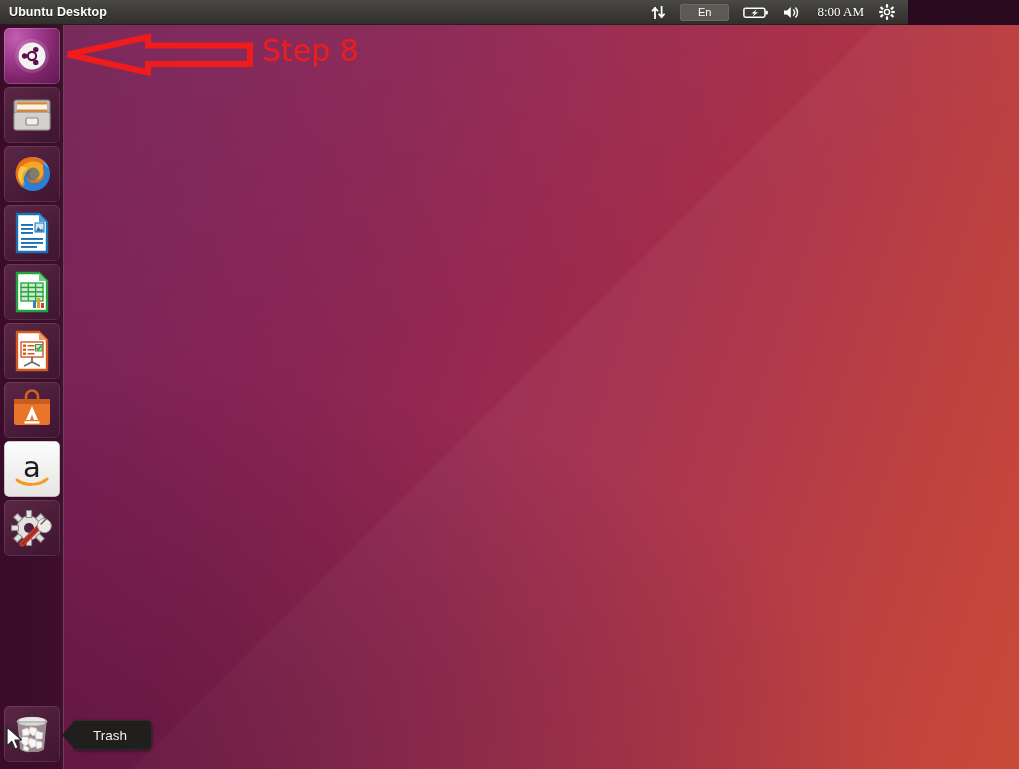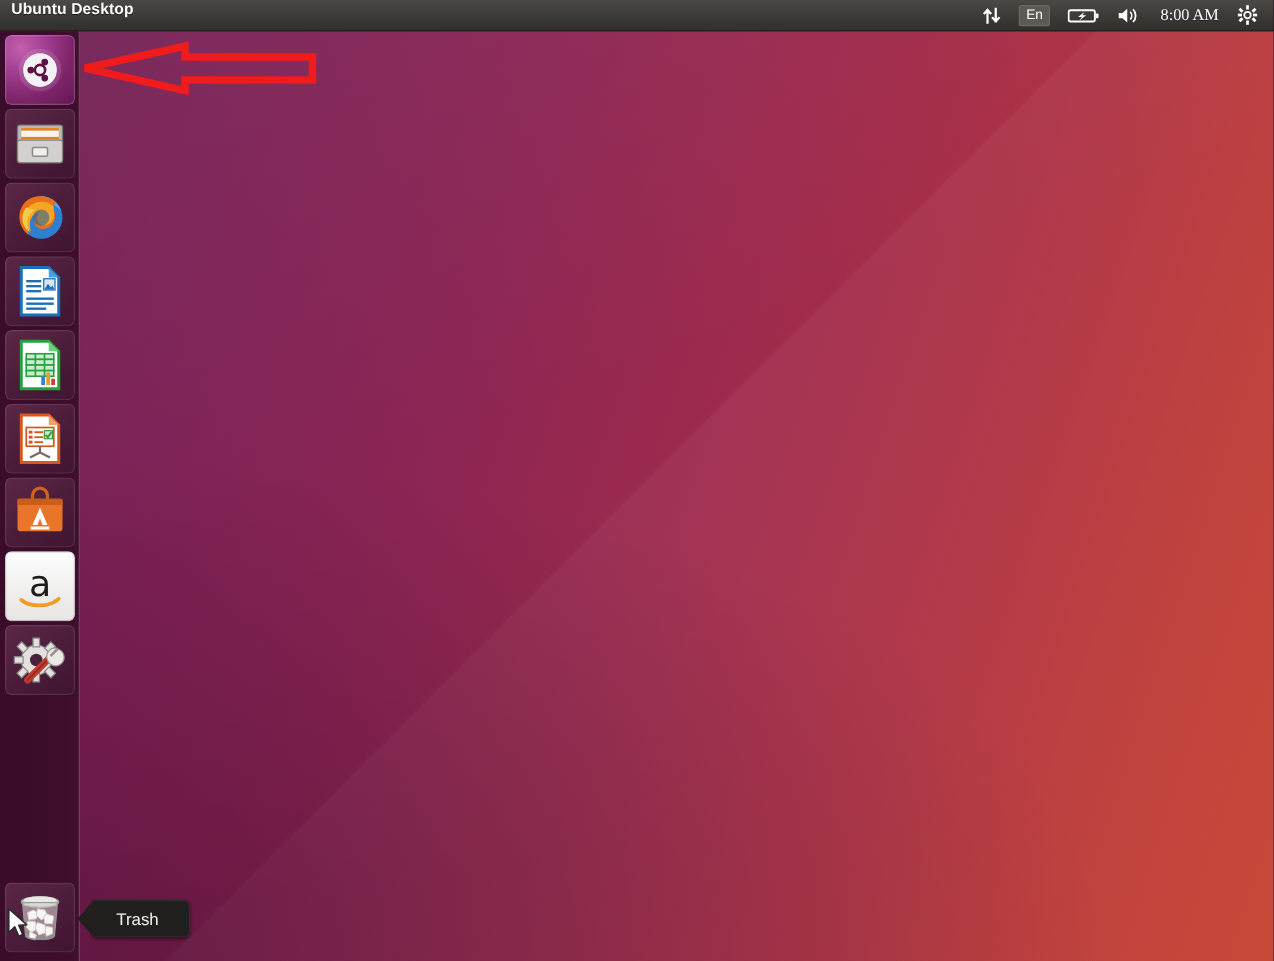--- a/index.html
+++ b/index.html
@@ -32,44 +32,44 @@
   #desktop-sheen {
     position:absolute; left:0; top:0; width:100%; height:100%;
     background:
       linear-gradient(160deg, rgba(255,255,255,0.05) 0%, rgba(255,255,255,0) 42%),
       radial-gradient(130% 90% at 10% 100%, rgba(40,0,30,0.35) 0%, rgba(40,0,30,0) 60%);
     pointer-events:none;
   }
 
   
   #panel {
-    position:absolute; left:0; top:0; width:1019px; height:25px;
+    position:absolute; left:0; top:0; width:908px; height:25px;
     background:linear-gradient(to bottom, #4a4945 0%, #3c3b37 50%, #322f2c 100%);
-    display:flex; align-items:flex-start;
+    display:flex; align-items:center;
     color:#ffffff;
     font-size:12.5px;
     z-index:30;
     border-bottom:1px solid #23211f;
   }
   #panel-title {
     font-weight:bold; font-size:12.5px; margin-left:9px;
     letter-spacing:0.1px;
     text-shadow:0 1px 0 rgba(0,0,0,0.6);
     white-space:nowrap;
   }
   #panel-right {
     margin-left:auto; display:flex; align-items:center; gap:0px;
     padding-right:6px; height:100%;
   }
   .ind { display:flex; align-items:center; justify-content:center;
          height:25px; padding:0 7px; }
   .ind svg { display:block; }
   #kbd-ind {
     background:#5c5a55; color:#ffffff; font-size:11px;
-    padding:1px 5px; border-radius:2px; line-height:13px;
+    padding:1px 17px; border-radius:2px; line-height:13px;
     border:1px solid #6b6962;
   }
   #clock { font-size:13px; color:#ffffff; padding:0 8px;
            text-shadow:0 1px 0 rgba(0,0,0,0.5); white-space:nowrap;font-family:Liberation Serif, serif; }
 
   
   #launcher {
     position:absolute; left:0; top:25px; width:64px; height:744px;
     background:linear-gradient(to right, #3a0c29 0%, #3d0d2b 86%, #430f2f 100%);
     z-index:20;
@@ -380,14 +380,15 @@
   </div>
 
   <div id="tooltip">
     <div id="tooltip-arrow"></div>
     <div id="tooltip-body">Trash</div>
   </div>
 
   <svg id="annotation" viewBox="0 0 1019 769">
     <path d="M68 54.5 L148 37 L148 45.5 L250 45.5 L250 64 L148 64 L148 72.5 Z" fill="none" stroke="#f01c1c" stroke-width="6" stroke-linejoin="miter"></path>
   </svg>
+  <div id="step-label">Step 8</div>
 
 </div>
 
 </body></html>

